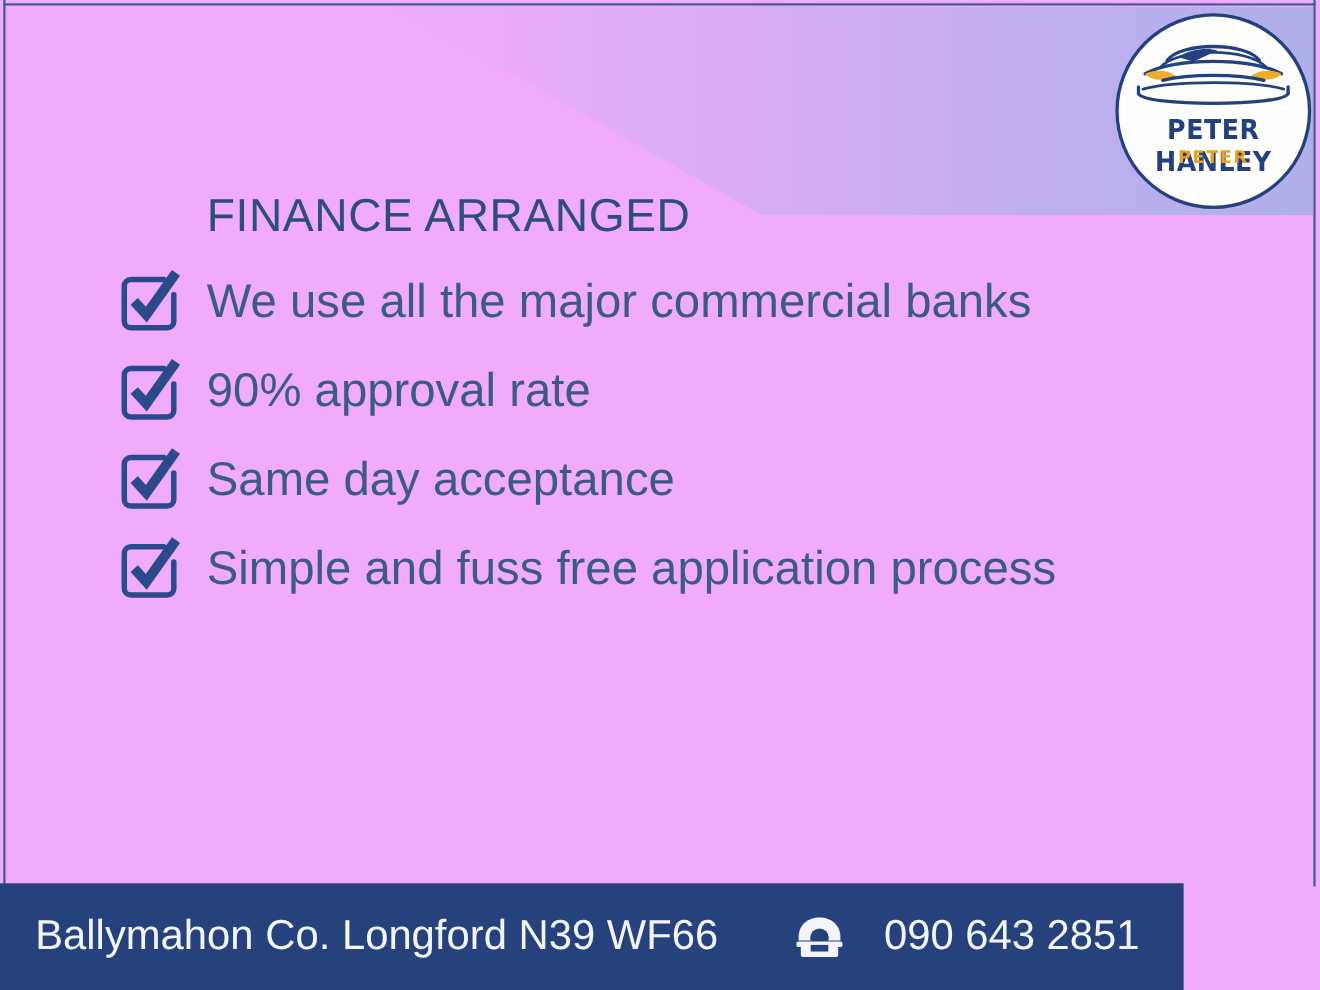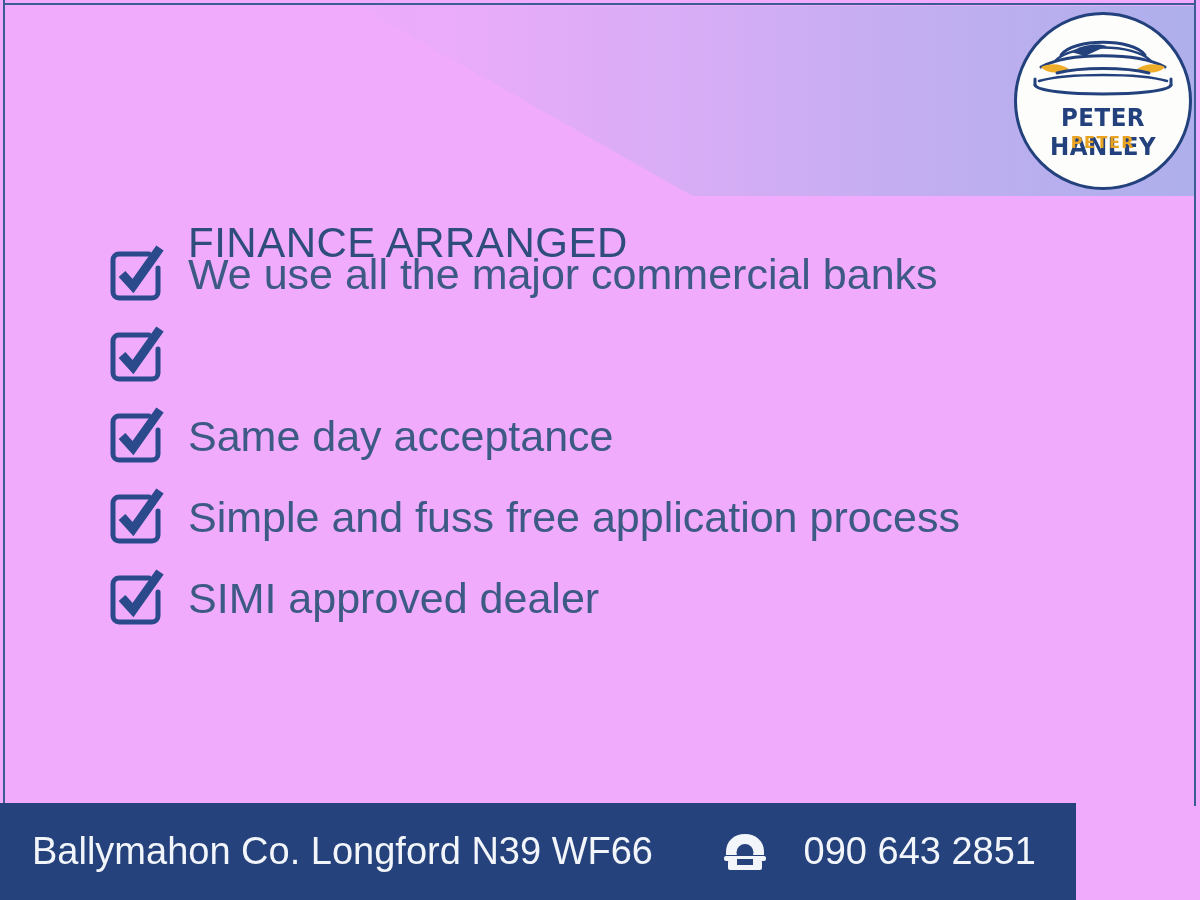--- a/index.html
+++ b/index.html
@@ -85,21 +85,20 @@
   
   .headline {
     position: absolute;
     left: 188px;
     top: 172px;
     color: #2E4D7B;
     font-family: "Liberation Sans", sans-serif;
     font-size: 42px;
     letter-spacing: 0.5px;
     white-space: nowrap;
-    margin-top: 47px;
   }
 
   
   .checklist {
     position: absolute;
     left: 106px;
     top: 243px;
     width: 1000px;
   }
   .check-row {
@@ -211,20 +210,21 @@
       <span class="check-label">We use all the major commercial banks</span>
     </div>
 
     <div class="check-row">
       <span class="check-icon">
         <svg viewBox="0 0 62 62" width="62" height="62" xmlns="http://www.w3.org/2000/svg">
           <path d="M52 23 L52 47 A6 6 0 0 1 46 53 L13 53 A6 6 0 0 1 7 47 L7 15 A6 6 0 0 1 13 9 L43 9" fill="none" stroke="#2A4A8C" stroke-width="5" stroke-linecap="round"></path>
           <path d="M16 29 L27 41 L54 3" fill="none" stroke="#2A4A8C" stroke-width="9" stroke-linecap="butt" stroke-linejoin="miter"></path>
         </svg>
       </span>
+      <span class="check-label">90% approval rate</span>
     </div>
 
     <div class="check-row">
       <span class="check-icon">
         <svg viewBox="0 0 62 62" width="62" height="62" xmlns="http://www.w3.org/2000/svg">
           <path d="M52 23 L52 47 A6 6 0 0 1 46 53 L13 53 A6 6 0 0 1 7 47 L7 15 A6 6 0 0 1 13 9 L43 9" fill="none" stroke="#2A4A8C" stroke-width="5" stroke-linecap="round"></path>
           <path d="M16 29 L27 41 L54 3" fill="none" stroke="#2A4A8C" stroke-width="9" stroke-linecap="butt" stroke-linejoin="miter"></path>
         </svg>
       </span>
       <span class="check-label">Same day acceptance</span>
@@ -234,29 +234,20 @@
       <span class="check-icon">
         <svg viewBox="0 0 62 62" width="62" height="62" xmlns="http://www.w3.org/2000/svg">
           <path d="M52 23 L52 47 A6 6 0 0 1 46 53 L13 53 A6 6 0 0 1 7 47 L7 15 A6 6 0 0 1 13 9 L43 9" fill="none" stroke="#2A4A8C" stroke-width="5" stroke-linecap="round"></path>
           <path d="M16 29 L27 41 L54 3" fill="none" stroke="#2A4A8C" stroke-width="9" stroke-linecap="butt" stroke-linejoin="miter"></path>
         </svg>
       </span>
       <span class="check-label">Simple and fuss free application process</span>
     </div>
 
 
-    <div class="check-row">
-      <span class="check-icon">
-        <svg viewBox="0 0 62 62" width="62" height="62" xmlns="http://www.w3.org/2000/svg">
-          <path d="M52 23 L52 47 A6 6 0 0 1 46 53 L13 53 A6 6 0 0 1 7 47 L7 15 A6 6 0 0 1 13 9 L43 9" fill="none" stroke="#2A4A8C" stroke-width="5" stroke-linecap="round"></path>
-          <path d="M16 29 L27 41 L54 3" fill="none" stroke="#2A4A8C" stroke-width="9" stroke-linecap="butt" stroke-linejoin="miter"></path>
-        </svg>
-      </span>
-      <span class="check-label">SIMI approved dealer</span>
-    </div>
 
   </div>
 
   <div class="footer">
     <div class="footer-address">Ballymahon Co. Longford N39 WF66</div>
     <div class="footer-phone">
       <span class="phone-icon">
         <svg viewBox="0 0 46 40" width="46" height="40" xmlns="http://www.w3.org/2000/svg">
           <path d="M4 20 C4 9, 12 2, 23 2 C34 2, 42 9, 42 20 L42 23 L4 23 Z" fill="#F2F5FA"></path>
           <circle cx="23" cy="20.5" r="8.5" fill="#25427C"></circle>

